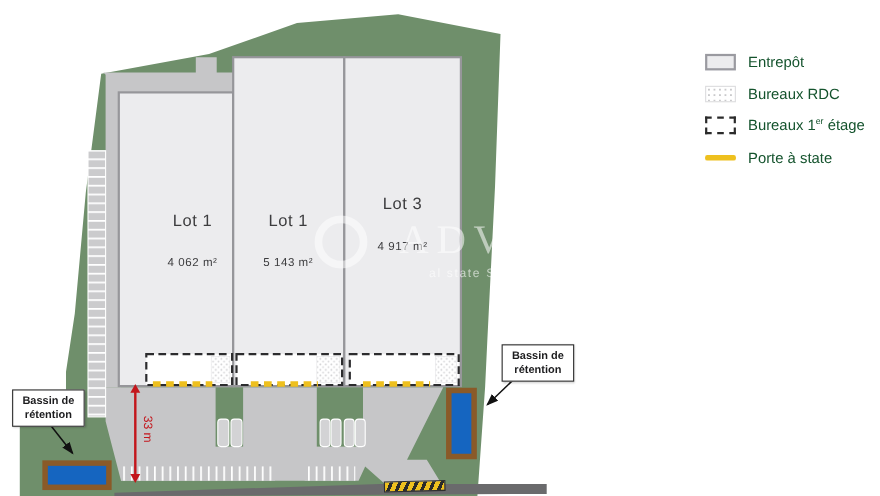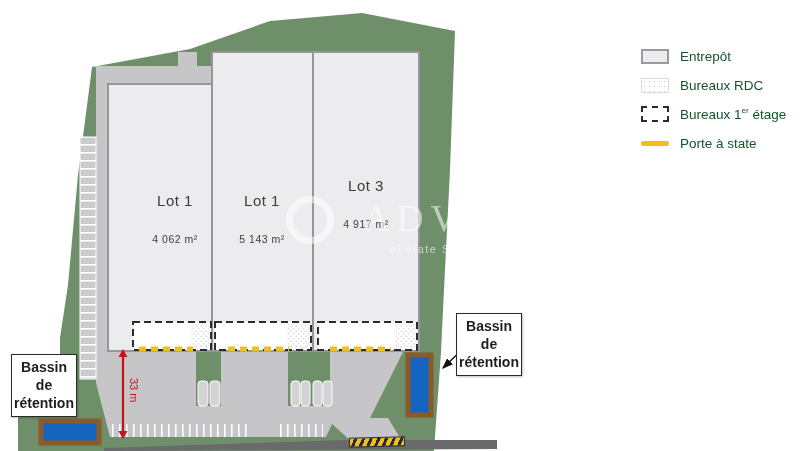--- a/index.html
+++ b/index.html
@@ -28,21 +28,21 @@
   .lot-area{font-size:10.5px;margin-top:24px;letter-spacing:0.5px;}
 
   .dim-label{
     position:absolute;left:140px;top:378px;color:var(--dim-red);
     font-size:11px;transform:rotate(90deg);transform-origin:left top;white-space:nowrap;
   }
 
   .callout{
     position:absolute;width:64px;background:#fff;border:1px solid #2a2a2a;
     box-shadow:1px 1px 2px rgba(0,0,0,0.25);
-    font-size:14px;font-weight:bold;text-align:center;color:#1d1d1f;
+    font-size:10px;font-weight:bold;text-align:center;color:#1d1d1f;
     line-height:1.3;padding:3px 0;
   }
 
   .portal{
     position:absolute;border:1px solid #2f2f2f;
     background:repeating-linear-gradient(115deg,var(--dock-yellow) 0 4px,#2a2a2a 4px 7px);
   }
 
   .watermark{position:absolute;left:286px;top:196px;width:280px;height:70px;
     color:rgba(255,255,255,0.55);pointer-events:none;}

